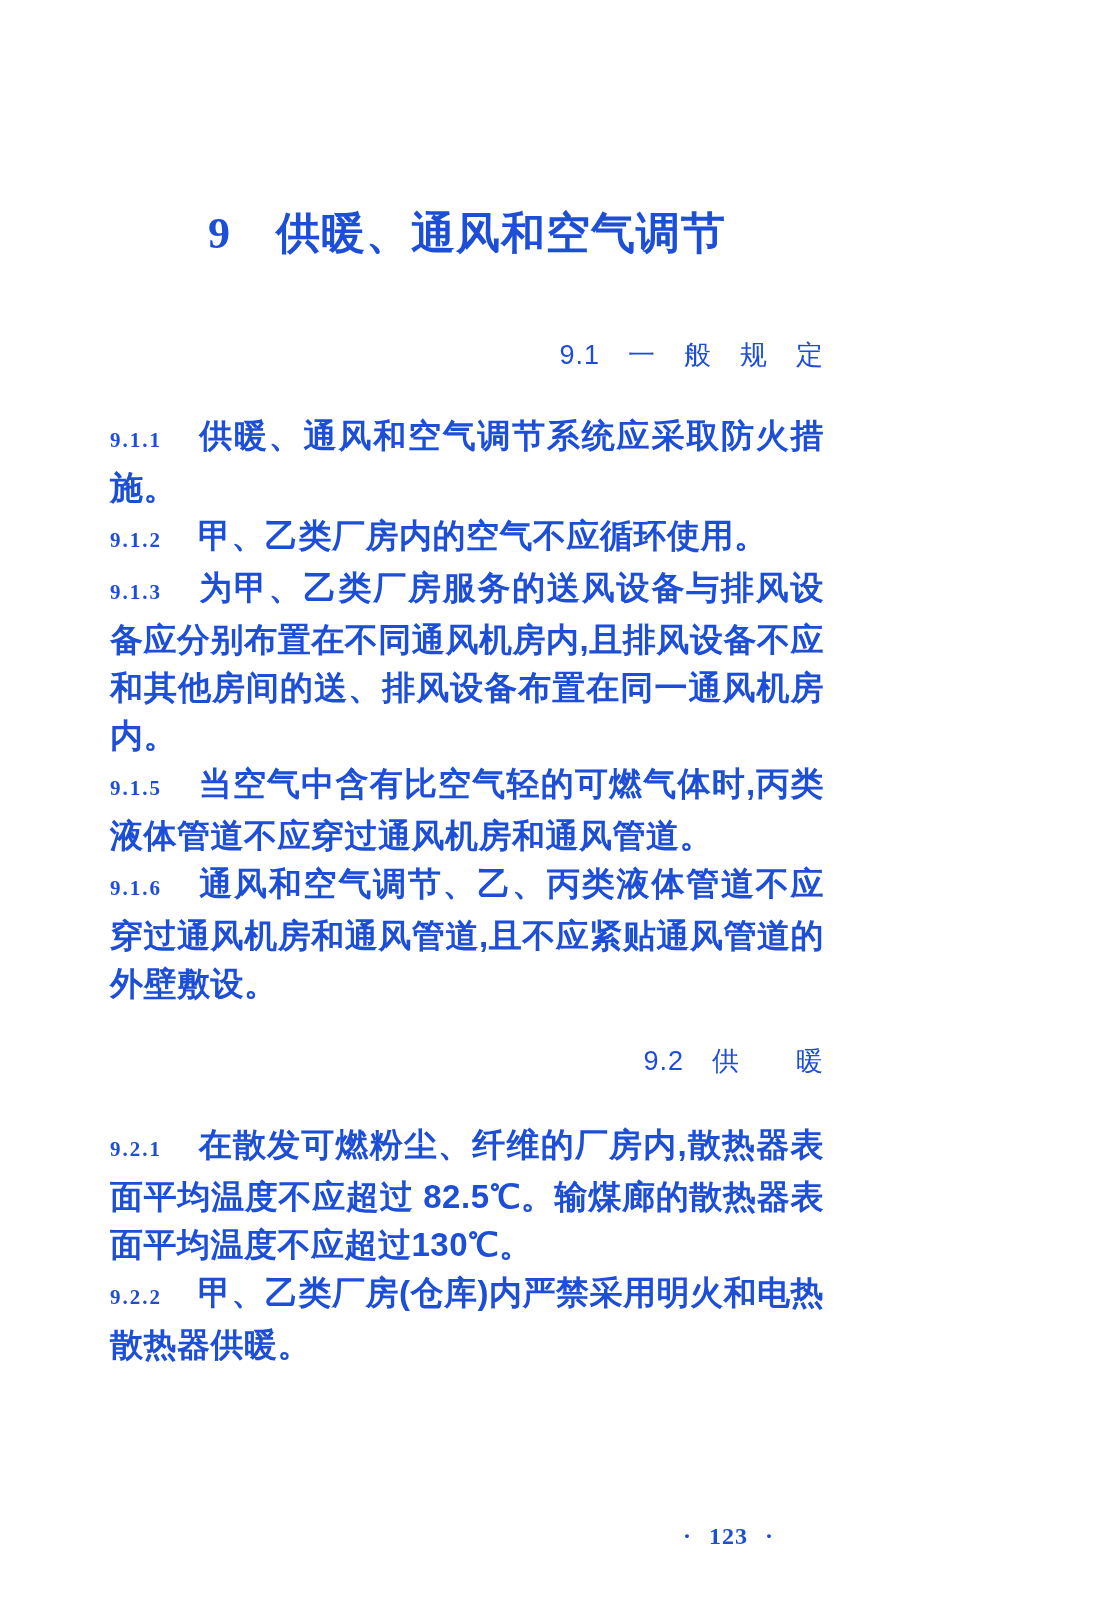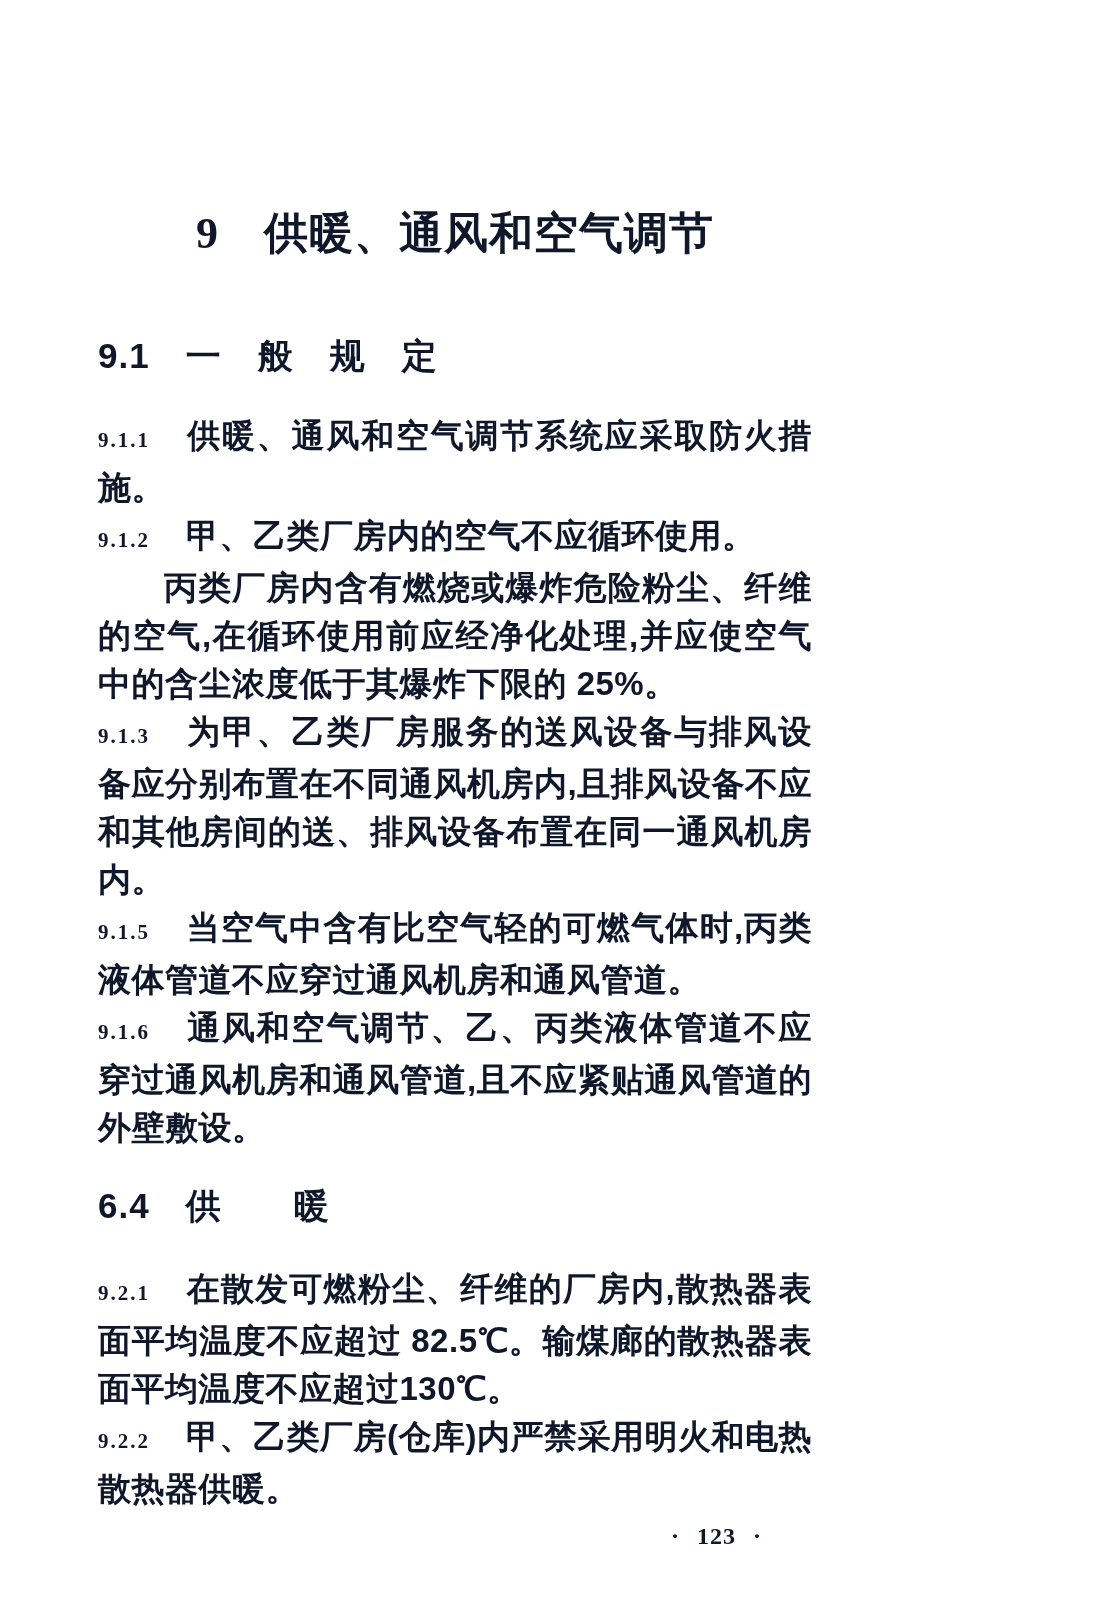--- a/index.html
+++ b/index.html
@@ -5,42 +5,43 @@
   html, body {
     margin: 0;
     padding: 0;
     background: #ffffff;
   }
   .page {
     position: relative;
     width: 906px;
     height: 1600px;
     background: #ffffff;
-    color: #0f172a;
+    color: #1d4ed8;
     overflow: hidden;
     font-family: "Liberation Sans", sans-serif;
+    margin-left: 12px;
   }
   .content {
     padding: 0 94px 0 98px;
   }
   .chapter-title {
     margin: 212px 0 0 0;
     font-family: "Liberation Serif", serif;
     font-weight: 700;
     font-size: 44px;
     line-height: 44px;
     text-align: center;
     letter-spacing: 1px;
   }
   .section-heading {
     font-family: "Liberation Sans", sans-serif;
-    font-weight: 700;
-    font-size: 35px;
+    font-weight: 400;
+    font-size: 27px;
     line-height: 27px;
-    text-align: left;
+    text-align: right;
     letter-spacing: 1px;
   }
   .section-heading.first {
     margin: 86px 0 43px 0;
   }
   .section-heading.second {
     margin: 40px 0 46px 0;
   }
   p.clause {
     margin: 0;
@@ -78,30 +79,29 @@
   <div class="content">
 
     <h1 class="chapter-title">9　供暖、通风和空气调节</h1>
 
     <h2 class="section-heading first">9.1　一　般　规　定</h2>
 
     <p class="clause"><span class="num">9.1.1</span><span class="txt">供暖、通风和空气调节系统应采取防火措施。</span></p>
 
     <p class="clause"><span class="num">9.1.2</span><span class="txt">甲、乙类厂房内的空气不应循环使用。</span></p>
 
-    <p class="clause cont"><span class="txt">丙类厂房内含有燃烧或爆炸危险粉尘、纤维的空气,在循环使用前应经净化处理,并应使空气中的含尘浓度低于其爆炸下限的 25%。</span></p>
 
     <p class="clause"><span class="num">9.1.3</span><span class="txt">为甲、乙类厂房服务的送风设备与排风设备应分别布置在不同通风机房内,且排风设备不应和其他房间的送、排风设备布置在同一通风机房内。</span></p>
 
 
     <p class="clause"><span class="num">9.1.5</span><span class="txt">当空气中含有比空气轻的可燃气体时,丙类液体管道不应穿过通风机房和通风管道。</span></p>
 
     <p class="clause"><span class="num">9.1.6</span><span class="txt">通风和空气调节、乙、丙类液体管道不应穿过通风机房和通风管道,且不应紧贴通风管道的外壁敷设。</span></p>
 
-    <h2 class="section-heading second">6.4　供　　暖</h2>
+    <h2 class="section-heading second">9.2　供　　暖</h2>
 
     <p class="clause"><span class="num">9.2.1</span><span class="txt">在散发可燃粉尘、纤维的厂房内,散热器表面平均温度不应超过 82.5℃。输煤廊的散热器表面平均温度不应超过130℃。</span></p>
 
     <p class="clause"><span class="num">9.2.2</span><span class="txt">甲、乙类厂房(仓库)内严禁采用明火和电热散热器供暖。</span></p>
 
   </div>
 
   <div class="page-number">· 123 ·</div>
 </div>
 

